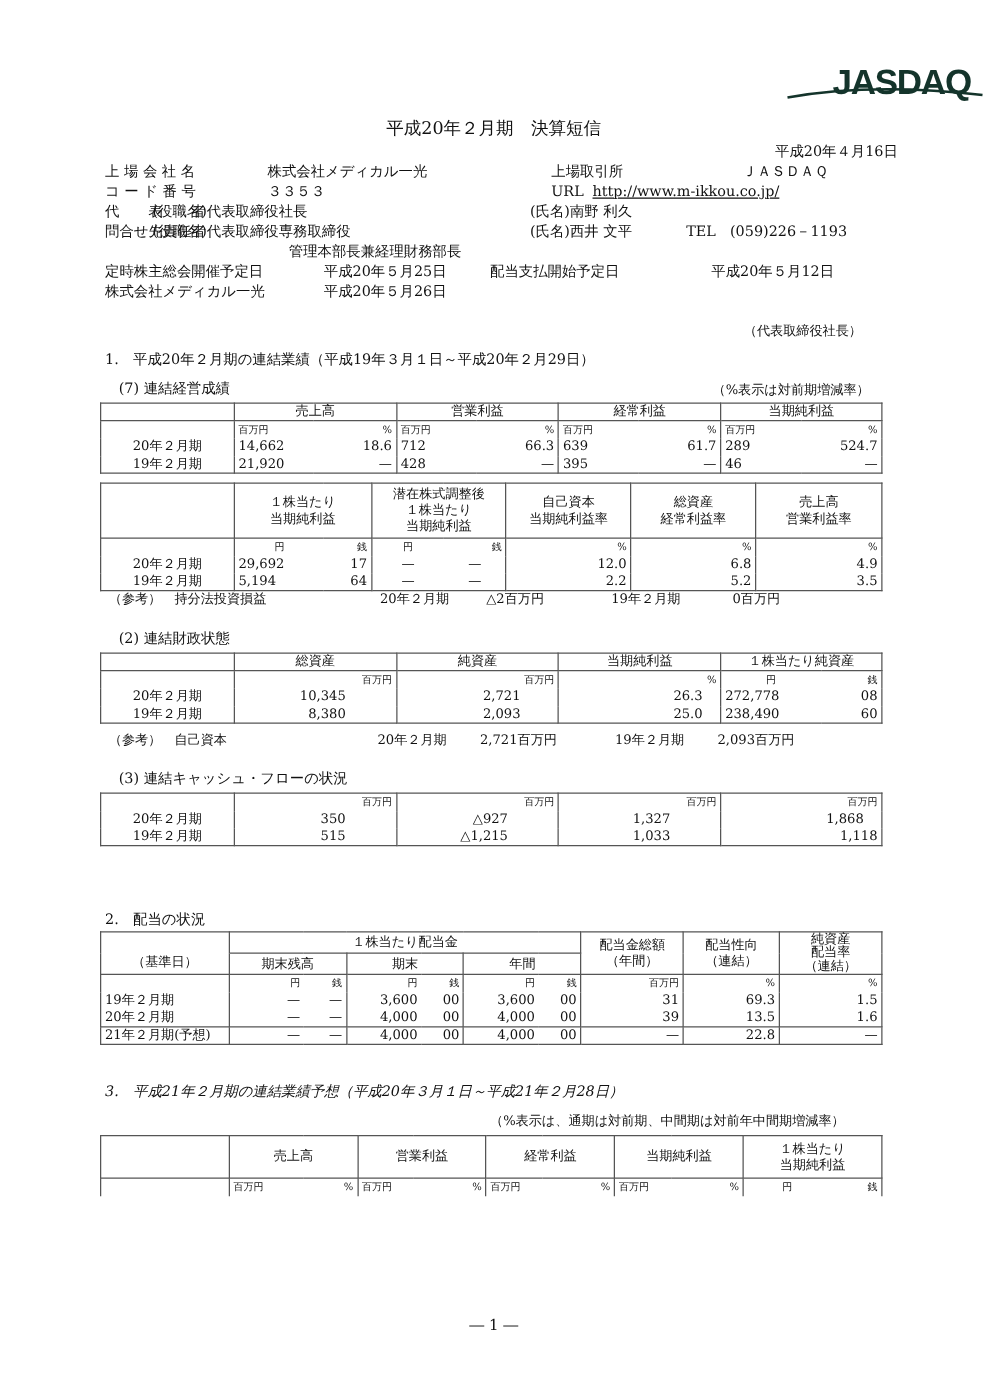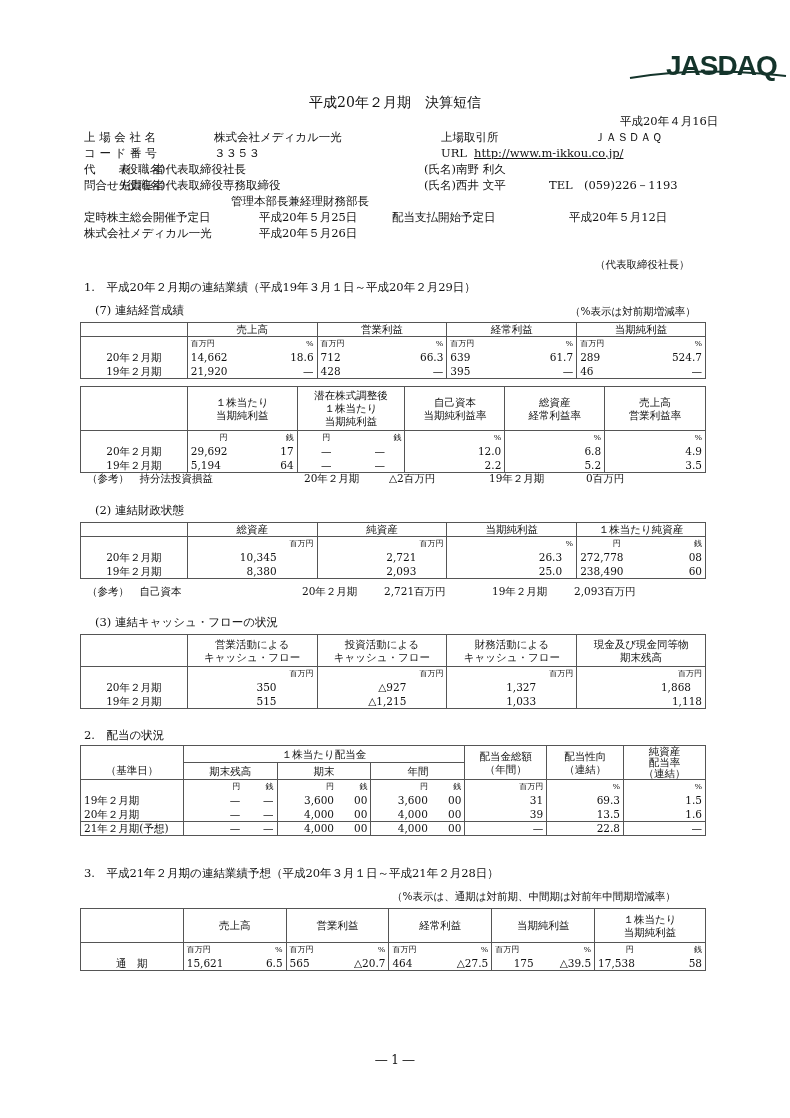--- a/index.html
+++ b/index.html
@@ -261,31 +261,20 @@
 <div class="abs section" style="left:95px;top:615px;">(3) 連結キャッシュ・フローの状況</div>
 <table style="left:80px;top:634px;width:626px;">
   <colgroup>
       <col style="width:107px">
       <col style="width:130px">
       <col style="width:130px">
       <col style="width:130px">
       <col style="width:129px">
     </colgroup>
   <tbody>
-      <tr style="height:32px">
-    <th></th>
-    <th style="white-space:pre-line">営業活動による
-キャッシュ・フロー</th>
-    <th style="white-space:pre-line">投資活動による
-キャッシュ・フロー</th>
-    <th style="white-space:pre-line">財務活動による
-キャッシュ・フロー</th>
-    <th style="white-space:pre-line">現金及び現金同等物
-期末残高</th>
-  </tr>
   <tr class="unit">
     <td class="nbb"></td>
     <td class="unit tr nbb">百万円</td>
     <td class="unit tr nbb">百万円</td>
     <td class="unit tr nbb">百万円</td>
     <td class="unit tr nbb">百万円</td>
   </tr>
   <tr>
     <td class="tc nb">20年２月期</td>
     <td class="tr nb" style="padding-right:40px">350</td>
@@ -379,21 +368,21 @@
     <td class="tr nbl">00</td>
     <td class="tr nbr">4,000</td>
     <td class="tr nbl">00</td>
     <td class="tr">—</td>
     <td class="tr">22.8</td>
     <td class="tr">—</td>
   </tr>
 </tbody>
   </table>
 
-<div class="abs section" style="left:84px;top:866px;">3.　平成21年２月期の連結業績予想（平成20年３月１日～平成21年２月28日）</div>
+<div class="abs section" style="left:84px;top:866px;font-style:italic;">3.　平成21年２月期の連結業績予想（平成20年３月１日～平成21年２月28日）</div>
 <div class="abs" style="left:392px;top:890px;font-size:10.5px;">（%表示は、通期は対前期、中間期は対前年中間期増減率）</div>
 <table style="left:80px;top:908px;width:626px;">
   <colgroup>
       <col style="width:103px">
       <col style="width:60px">
       <col style="width:43px">
       <col style="width:45px">
       <col style="width:58px">
       <col style="width:45px">
       <col style="width:58px">
@@ -418,29 +407,16 @@
     <td class="unit tr nbl nbb">%</td>
     <td class="unit tl nbr nbb">百万円</td>
     <td class="unit tr nbl nbb">%</td>
     <td class="unit tl nbr nbb">百万円</td>
     <td class="unit tr nbl nbb">%</td>
     <td class="unit tl nbr nbb">百万円</td>
     <td class="unit tr nbl nbb">%</td>
     <td class="unit tc nbr nbb">円</td>
     <td class="unit tr nbl nbb">銭</td>
   </tr>
-  <tr>
-    <td class="tc nbt">通　期</td>
-    <td class="tl nbr nbt">15,621</td>
-    <td class="tr nbl nbt">6.5</td>
-    <td class="tl nbr nbt">565</td>
-    <td class="tr nbl nbt">△20.7</td>
-    <td class="tl nbr nbt">464</td>
-    <td class="tr nbl nbt">△27.5</td>
-    <td class="tr nbr nbt">175</td>
-    <td class="tr nbl nbt">△39.5</td>
-    <td class="tl nbr nbt">17,538</td>
-    <td class="tr nbl nbt">58</td>
-  </tr>
 </tbody>
   </table>
 
 <div class="abs footer">― 1 ―</div>
 
 </body></html>

